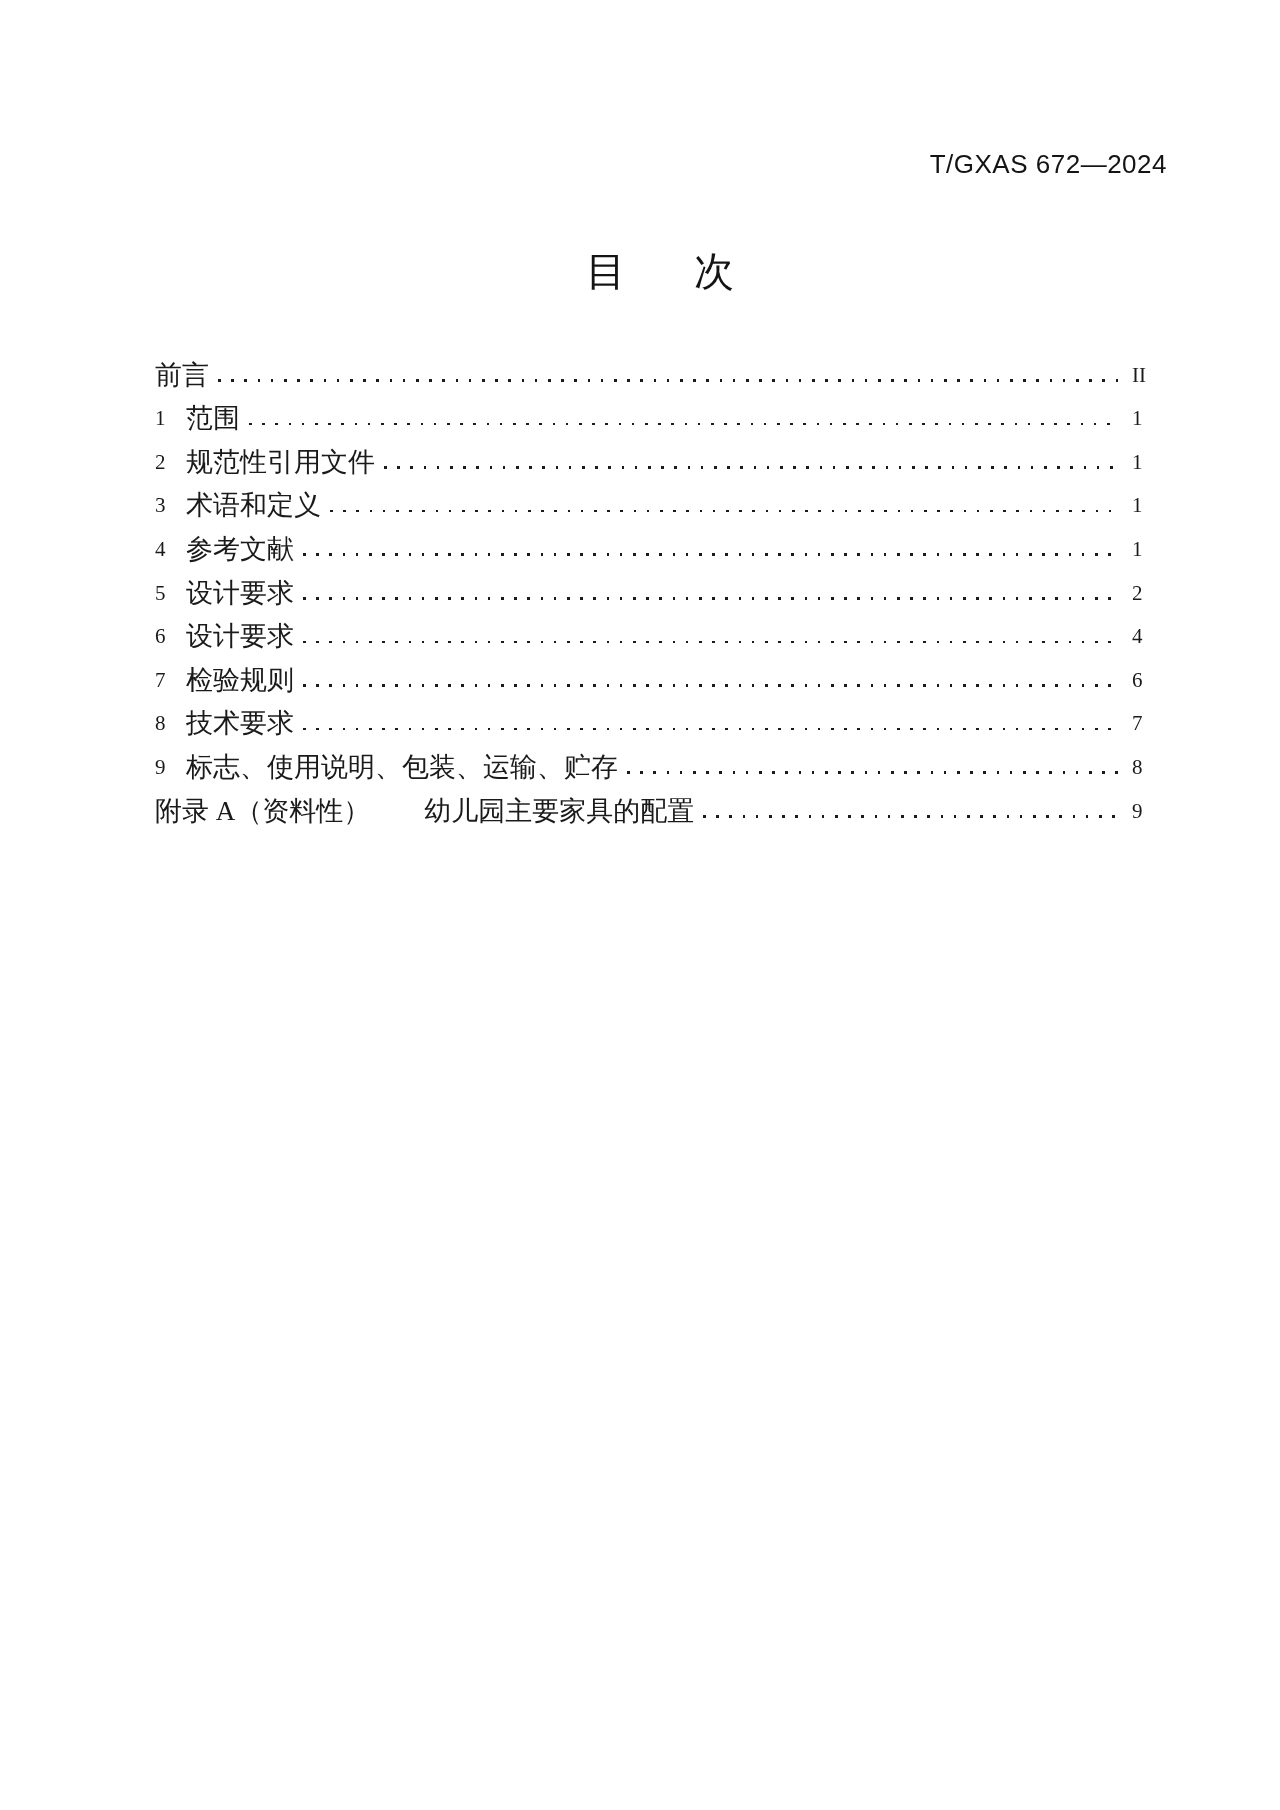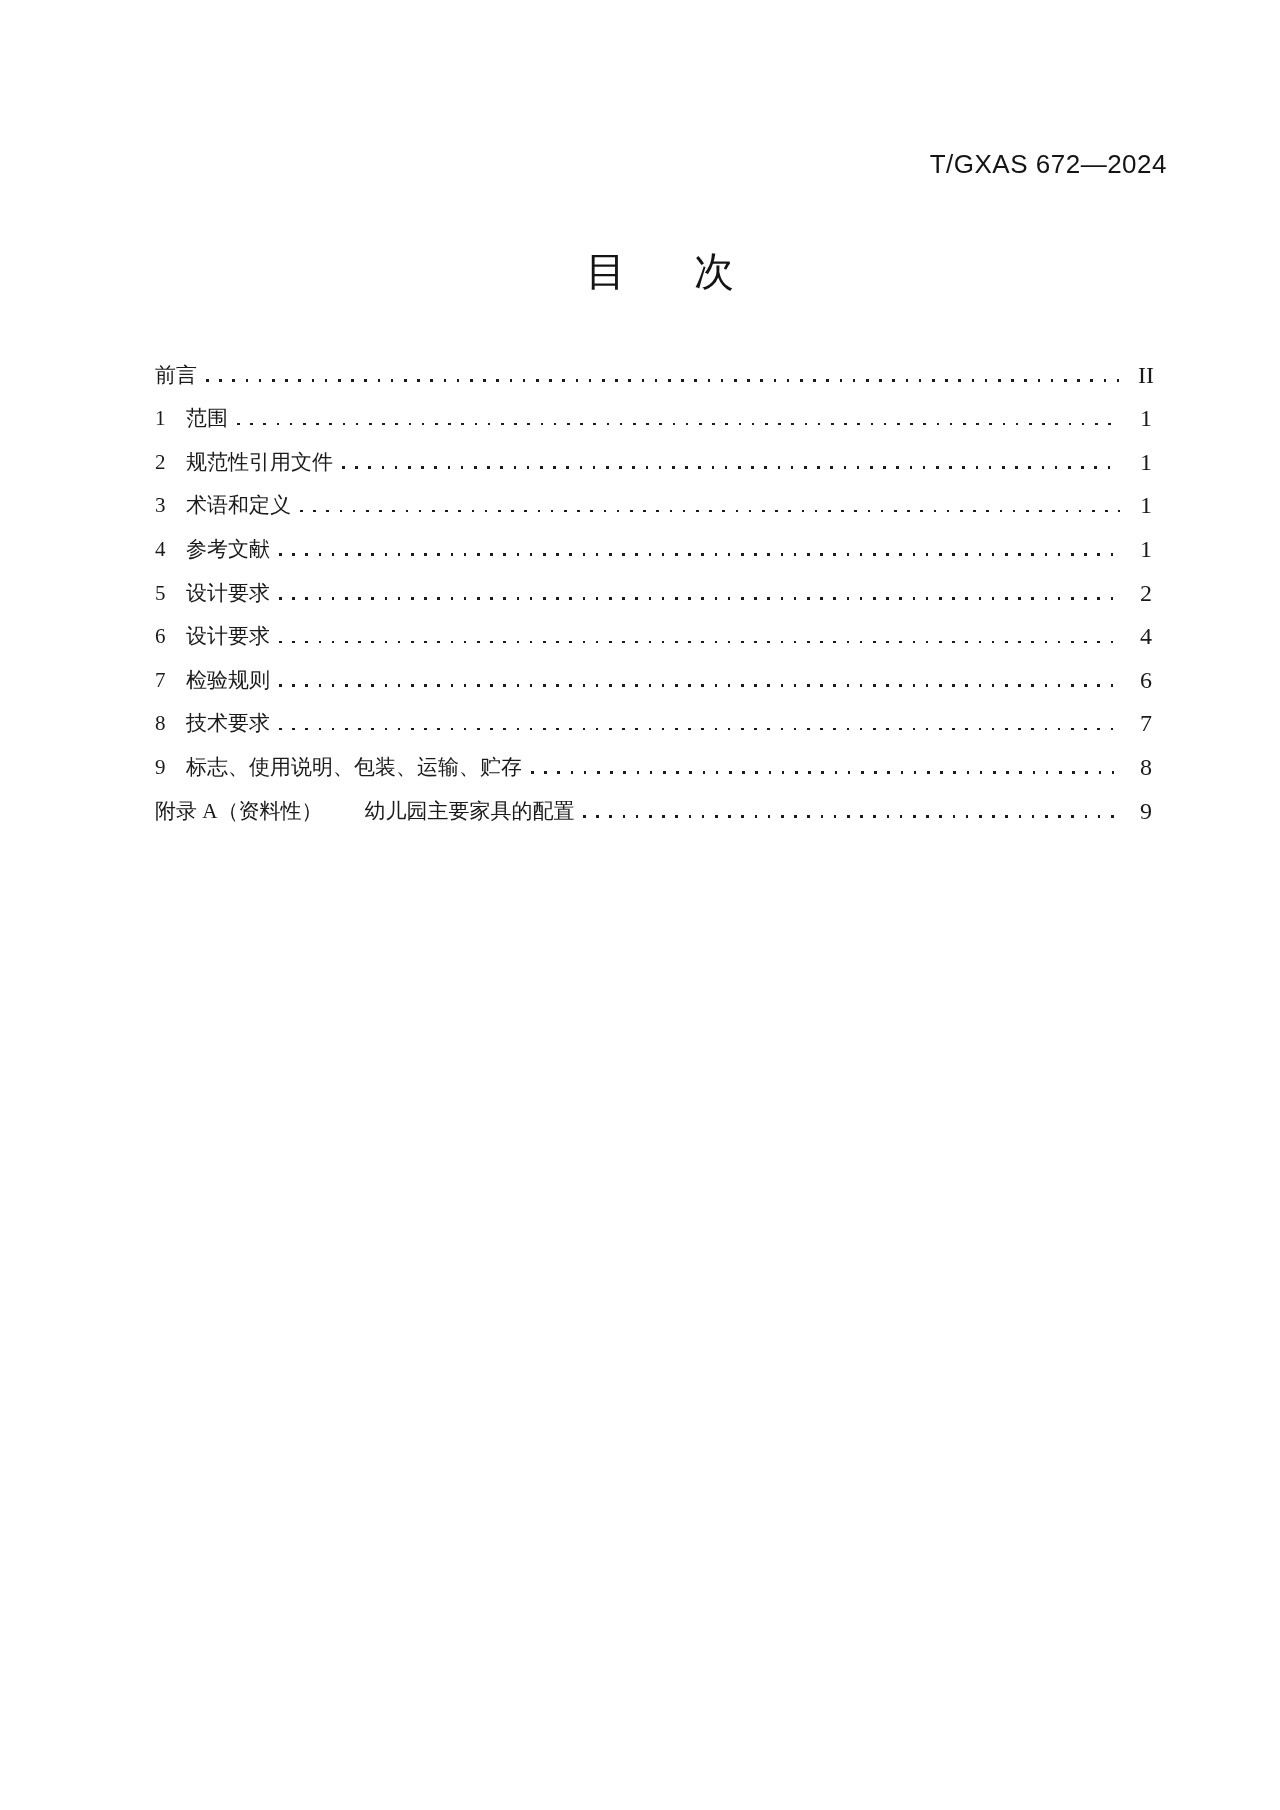--- a/index.html
+++ b/index.html
@@ -53,38 +53,38 @@
   }
   .toc-num {
     display: inline-block;
     min-width: 31px;
     font-size: 21px;
     line-height: 26px;
     color: #1a1a1a;
   }
   .toc-num:empty { display: none; }
   .toc-text {
-    font-size: 21px;
+    font-size: 27px;
     line-height: 26px;
     color: #1a1a1a;
   }
   .leader {
     flex: 1;
     height: 2.6px;
     margin: 0 12px 6px 9px;
     background-image: repeating-linear-gradient(
       to right,
       #1b1b1b 0px, #1b1b1b 2.6px,
       transparent 2.6px, transparent 13.2px
     );
   }
   .toc-page {
     min-width: 28px;
-    text-align: center;
-    font-size: 24px;
+    text-align: left;
+    font-size: 21px;
     line-height: 26px;
     color: #1a1a1a;
   }
   .footer-page-num {
     position: absolute;
     top: 1661px;
     right: 143px;
     font-size: 22px;
     line-height: 24px;
     color: #1a1a1a;

